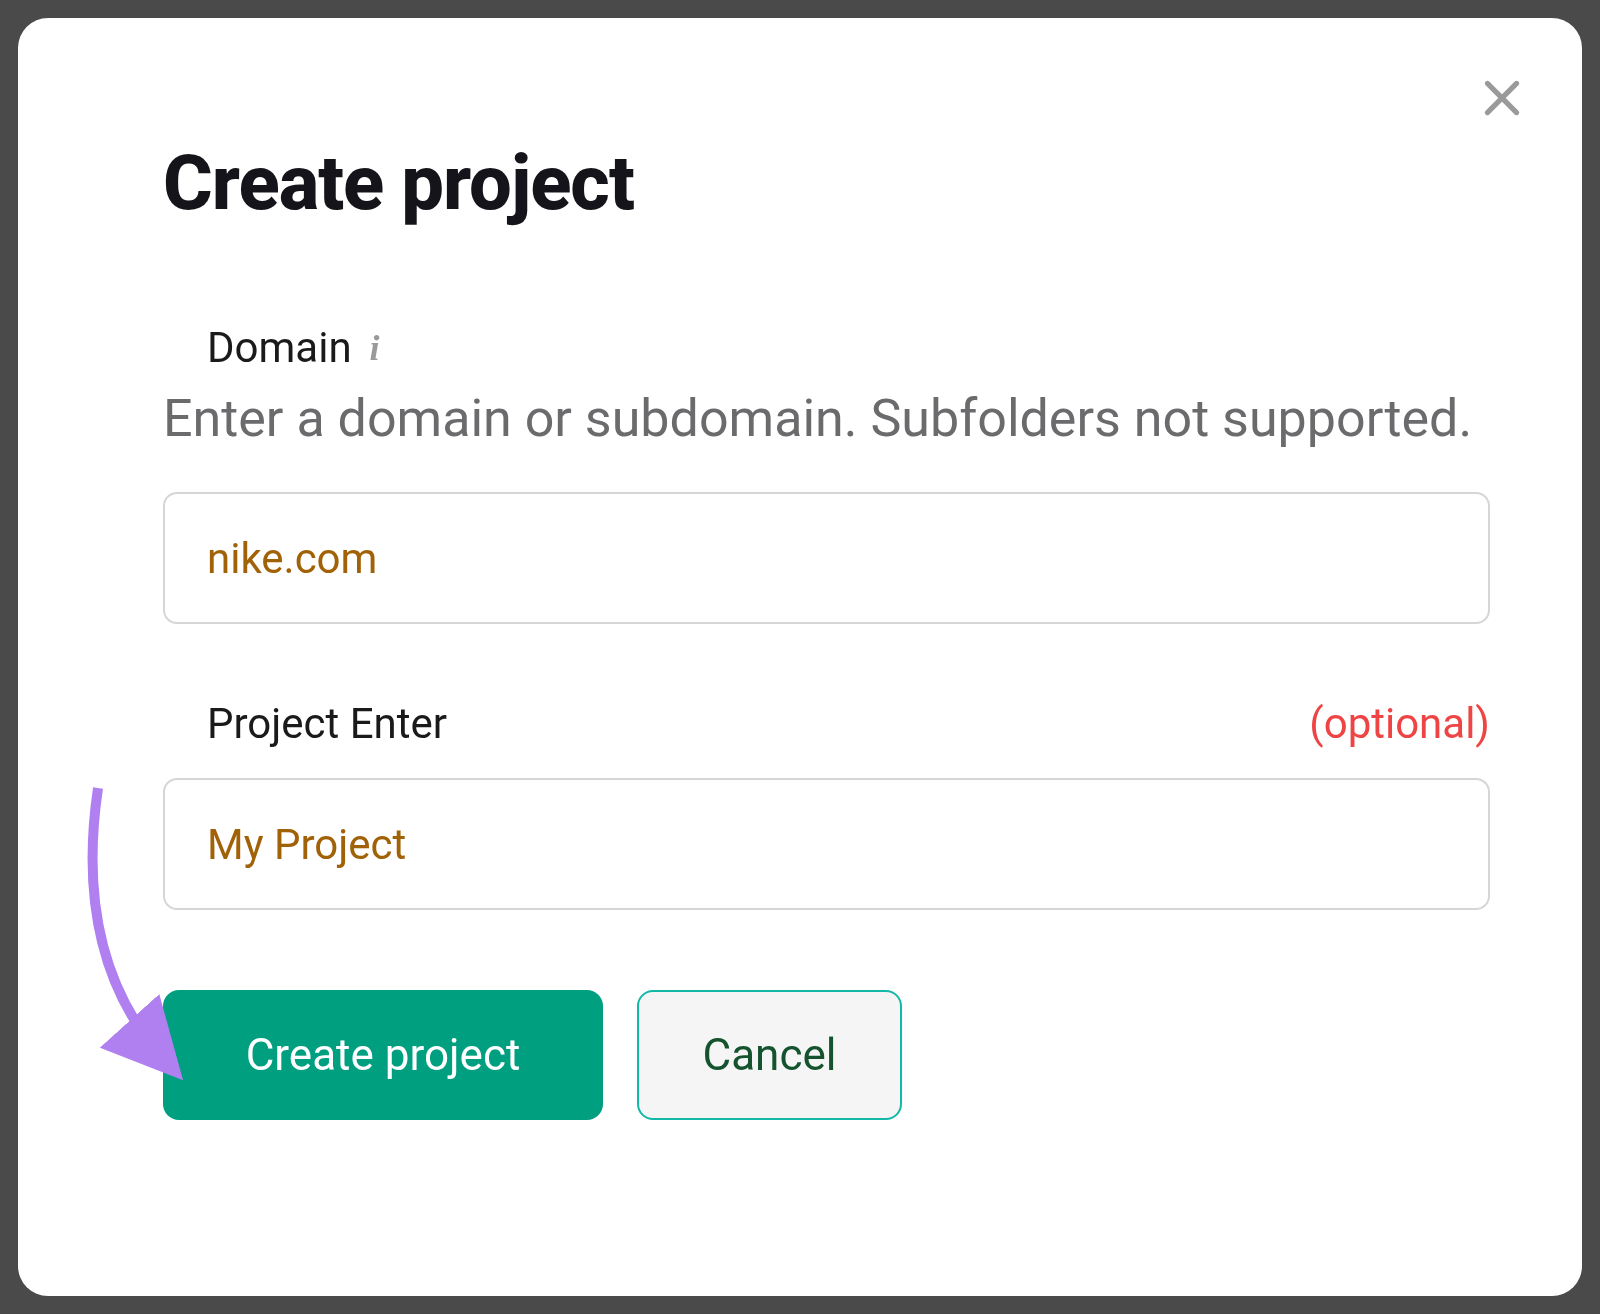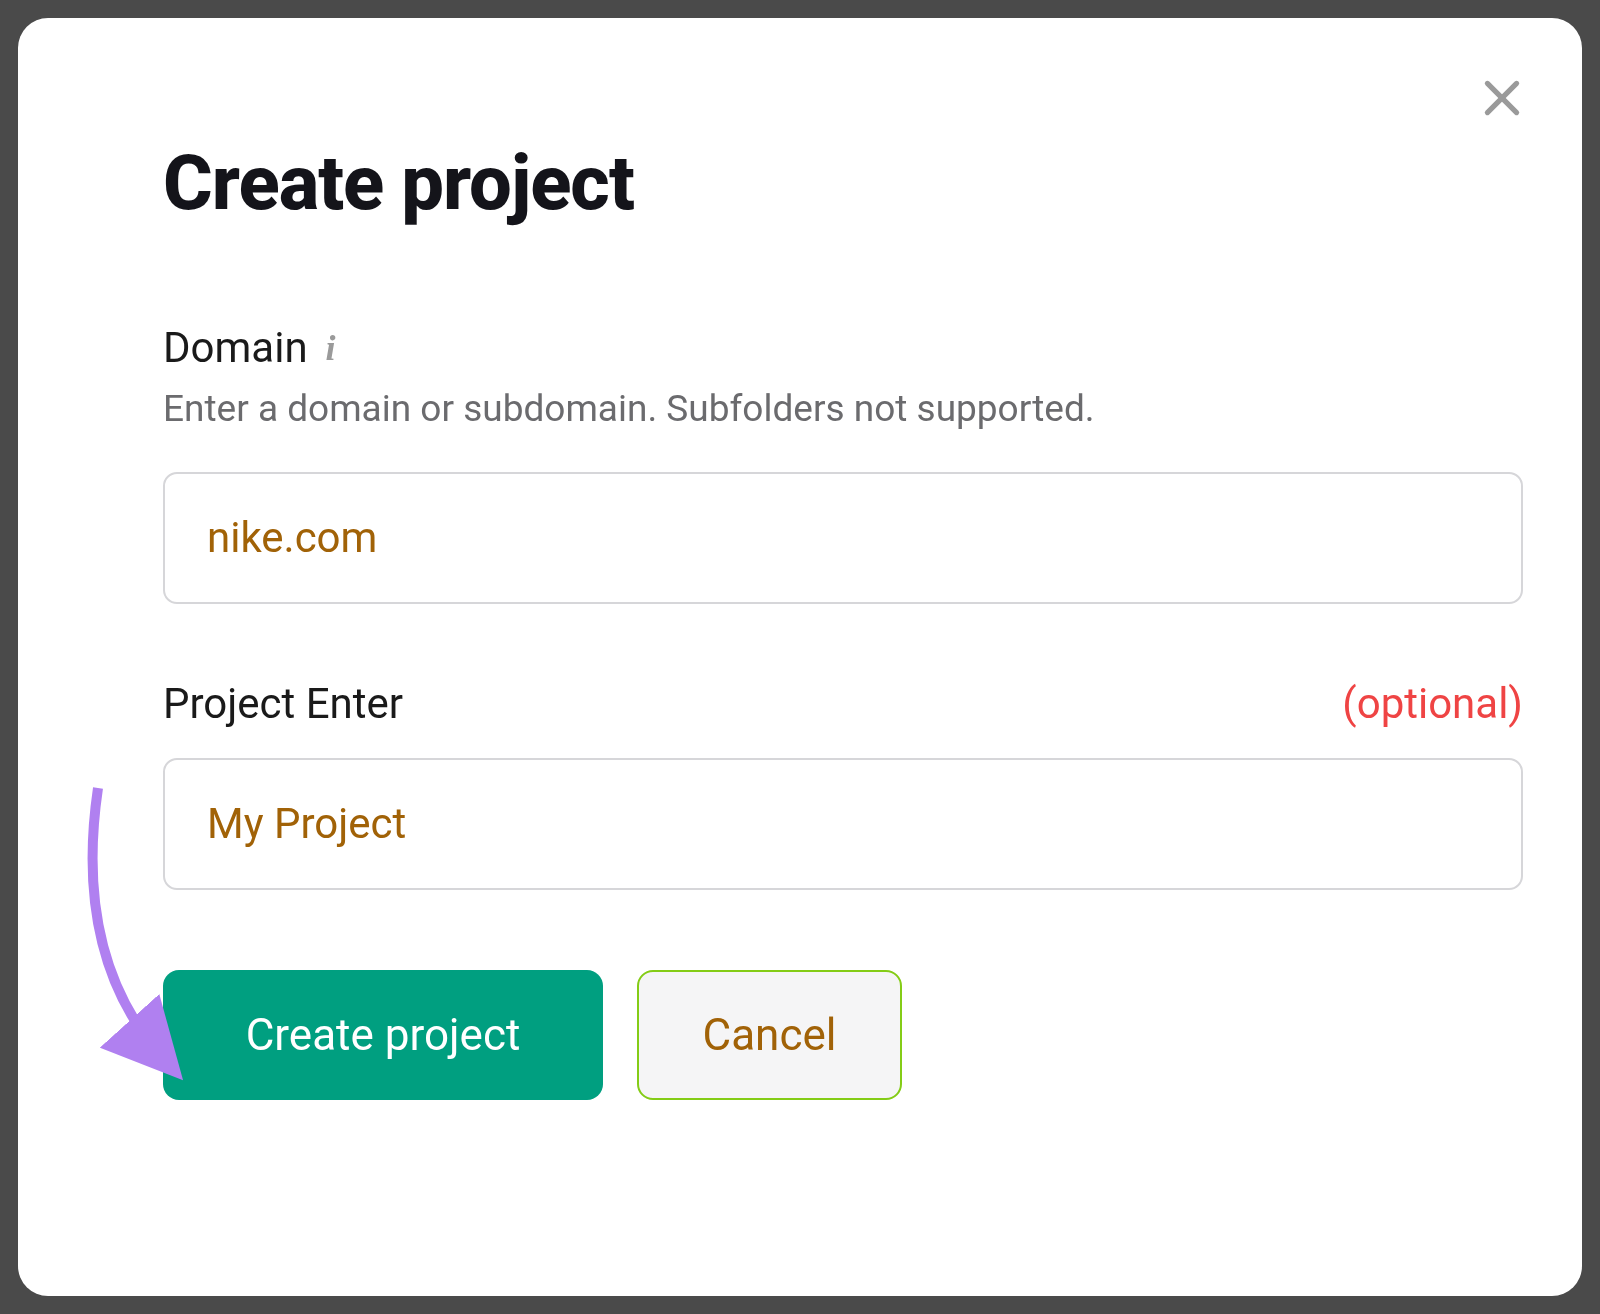--- a/index.html
+++ b/index.html
@@ -21,21 +21,21 @@
       background: #4a4a4a;
     }
     .modal {
       position: absolute;
       top: 18px;
       left: 18px;
       right: 18px;
       bottom: 18px;
       background: #ffffff;
       border-radius: 30px;
-      padding: 120px 59px 110px 145px;
+      padding: 120px 92px 110px 145px;
     }
     .close-btn {
       position: absolute;
       top: 50px;
       right: 50px;
       width: 60px;
       height: 60px;
       cursor: pointer;
       display: flex;
       align-items: center;
@@ -53,20 +53,21 @@
       margin-bottom: 95px;
     }
     .field-group {
       margin-bottom: 75px;
     }
     .field-label-row {
       display: flex;
       align-items: center;
       justify-content: space-between;
       margin-bottom: 10px;
+      margin-left: 44px;
     }
     .field-label {
       font-size: 42px;
       font-weight: 400;
       color: #1a1a1a;
       display: flex;
       align-items: center;
       gap: 18px;
     }
     .info-icon {
@@ -75,21 +76,21 @@
       font-size: 36px;
       color: #9a9a9a;
       font-weight: 600;
     }
     .optional-text {
       font-size: 42px;
       color: #ef4444;
       font-weight: 400;
     }
     .field-hint {
-      font-size: 37px;
+      font-size: 52px;
       color: #6b6b6e;
       margin-bottom: 38px;
       line-height: 1.35;
       margin-top: 12px;
     }
     .text-input {
       width: 100%;
       height: 132px;
       border: 2px solid #d6d6d9;
       border-radius: 14px;
@@ -121,22 +122,22 @@
       justify-content: center;
     }
     .btn-primary {
       background: #009f80;
       color: #ffffff;
       border: none;
       min-width: 440px;
     }
     .btn-secondary {
       background: #f5f5f6;
-      color: #a16207;
-      border: 2px solid #84cc16;
+      color: #14532d;
+      border: 2px solid #14b8a6;
       min-width: 265px;
     }
     .annotation-arrow {
       position: absolute;
       top: 760px;
       left: 50px;
       width: 140px;
       height: 310px;
       pointer-events: none;
     }

